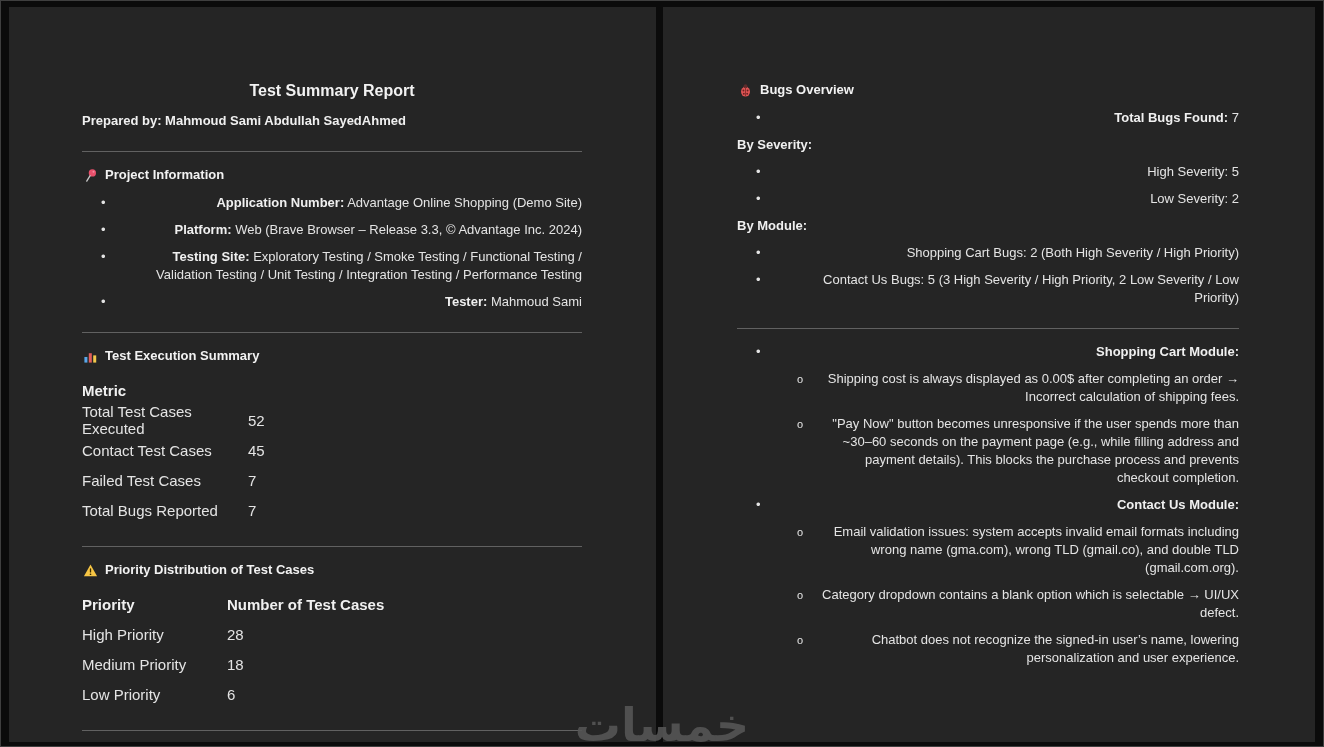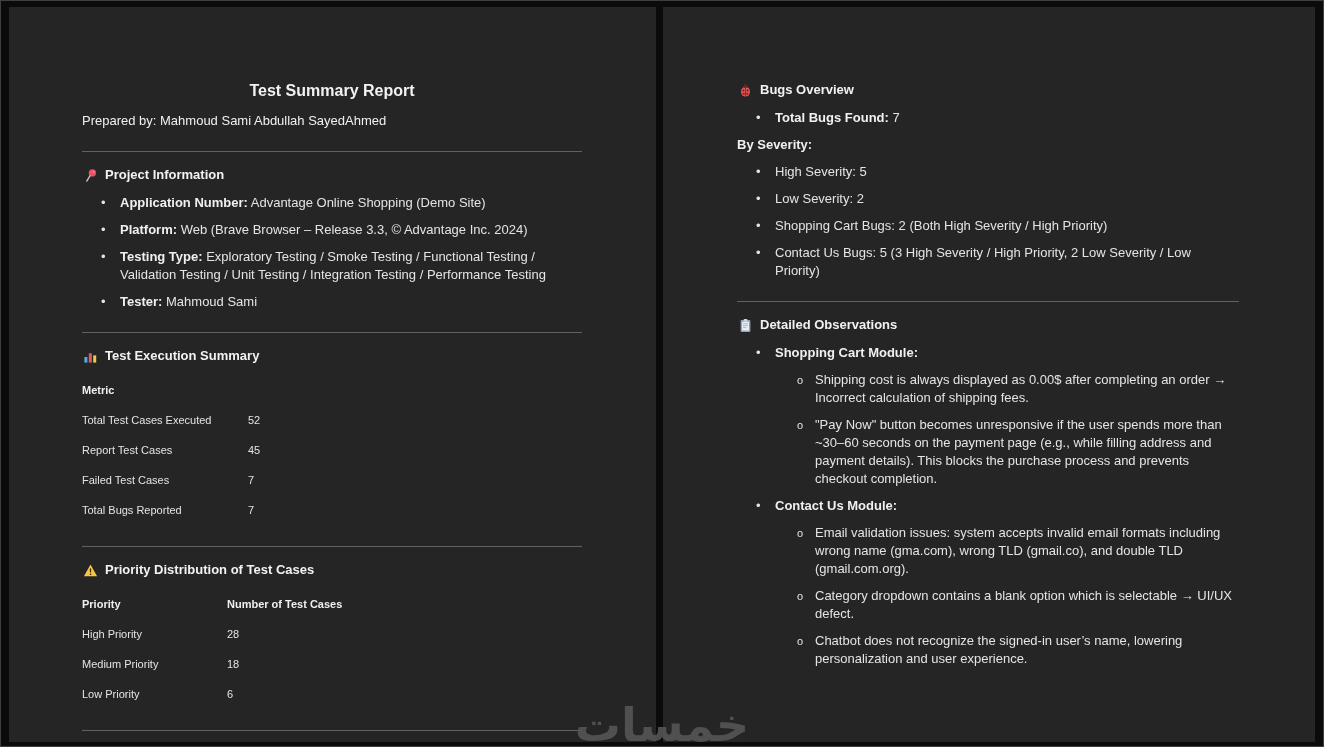--- a/index.html
+++ b/index.html
@@ -11,39 +11,39 @@
     overflow:hidden;
     position:relative;
     border:1px solid #3f3f3f;
   }
   .pages { display:flex; gap:7px; padding:6px 0 6px 8px; height:100%; }
   .page { background:#252525; height:735px; }
   .page-left  { width:647px; padding:74px 74px 0 73px; }
   .page-right { width:652px; padding:74px 76px 0 74px; }
 
   h1.title { font-size:16px; font-weight:bold; color:#f2f2f2; text-align:center; line-height:20px; margin-bottom:11px; }
-  .prepared { font-size:13px; font-weight:normal; color:#f0f0f0; line-height:18px; }
+  .prepared { font-size:13px; font-weight:bold; color:#f0f0f0; line-height:18px; }
 
   hr { border:none; border-top:1px solid #616161; margin:21px 0 14px; }
 
   .section-head { display:flex; align-items:center; gap:7px; font-size:13px; font-weight:bold; color:#f2f2f2; line-height:18px; margin-bottom:10px;text-align:center; }
   .icon { width:16px; height:16px; flex-shrink:0; display:inline-flex; align-items:center; justify-content:center; }
   .icon svg { width:15px; height:15px; display:block; }
 
   ul { list-style:none; }
   li { display:flex; font-size:13px; line-height:18px; margin-bottom:9px; padding-left:19px; }
   li .marker { width:19px; flex-shrink:0; }
   li.sub { padding-left:60px; }
   li.sub .marker { width:18px; font-size:11px; }
   li b { color:#f0f0f0; }
-  .li-text { flex:1; }
+  .li-text { flex:1;text-align:right; }
 
   .subhead { font-size:13px; font-weight:bold; color:#f0f0f0; line-height:18px; margin-bottom:9px; }
 
-  .tbl { font-size:11px; margin-top:2px; }
+  .tbl { font-size:15px; margin-top:2px; }
   .tr { display:flex; height:30px; align-items:center; }
   .tr.th { font-weight:bold; color:#f0f0f0; }
   .c1a { width:166px; }
   .c1b { width:145px; }
   .c2 { flex:1; }
 
   .watermark {
     position:absolute;
     left:50%; bottom:-6px;
     transform:translateX(-50%);
@@ -81,21 +81,21 @@
       <li>
         <span class="marker">•</span>
         <span class="li-text"><b>Application Number:</b> <span>Advantage Online Shopping (Demo Site)</span></span>
       </li>
       <li>
         <span class="marker">•</span>
         <span class="li-text"><b>Platform:</b> <span>Web (Brave Browser – Release 3.3, © Advantage Inc. 2024)</span></span>
       </li>
       <li>
         <span class="marker">•</span>
-        <span class="li-text"><b>Testing Type:</b> <span>Exploratory Testing / Smoke Testing / Functional Testing / Validation Testing / Unit Testing / Integration Testing / Performance Testing</span></span>
+        <span class="li-text"><b>Testing Site:</b> <span>Exploratory Testing / Smoke Testing / Functional Testing / Validation Testing / Unit Testing / Integration Testing / Performance Testing</span></span>
       </li>
       <li>
         <span class="marker">•</span>
         <span class="li-text"><b>Tester:</b> <span>Mahmoud Sami</span></span>
       </li>
     </ul>
 
     <hr>
 
     <div class="section-head">
@@ -111,21 +111,21 @@
 
     <div class="tbl">
       <div class="tr th">
         <div class="c1a">Metric</div>
       </div>
       <div class="tr">
         <div class="c1a">Total Test Cases Executed</div>
         <div class="c2">52</div>
       </div>
       <div class="tr">
-        <div class="c1a">Report Test Cases</div>
+        <div class="c1a">Contact Test Cases</div>
         <div class="c2">45</div>
       </div>
       <div class="tr">
         <div class="c1a">Failed Test Cases</div>
         <div class="c2">7</div>
       </div>
       <div class="tr">
         <div class="c1a">Total Bugs Reported</div>
         <div class="c2">7</div>
       </div>
@@ -195,44 +195,34 @@
       <li>
         <span class="marker">•</span>
         <span class="li-text">High Severity: 5</span>
       </li>
       <li>
         <span class="marker">•</span>
         <span class="li-text">Low Severity: 2</span>
       </li>
     </ul>
 
+    <div class="subhead">By Module:</div>
     <ul>
       <li>
         <span class="marker">•</span>
         <span class="li-text">Shopping Cart Bugs: 2 (Both High Severity / High Priority)</span>
       </li>
       <li>
         <span class="marker">•</span>
         <span class="li-text">Contact Us Bugs: 5 (3 High Severity / High Priority, 2 Low Severity / Low Priority)</span>
       </li>
     </ul>
 
     <hr>
 
-    <div class="section-head">
-      <span class="icon">
-        <svg viewBox="0 0 16 16">
-            <rect x="2.8" y="2.2" width="10.4" height="12.6" rx="1" fill="#8fa3b8"></rect>
-            <rect x="4.3" y="4" width="7.4" height="9.4" fill="#e8eef4"></rect>
-            <rect x="6" y="1" width="4" height="2.6" rx="0.8" fill="#cfd8e2"></rect>
-            <path d="M5.3 6.2 h5.4 M5.3 8.2 h5.4 M5.3 10.2 h3.6" stroke="#9fb0c0" stroke-width="0.9"></path>
-          </svg>
-      </span>
-      <span>Detailed Observations</span>
-    </div>
 
     <ul>
       <li>
         <span class="marker">•</span>
         <span class="li-text"><b>Shopping Cart Module:</b></span>
       </li>
       <li class="sub">
         <span class="marker">o</span>
         <span class="li-text">Shipping cost is always displayed as 0.00$ after completing an order → Incorrect calculation of shipping fees.</span>
       </li>

